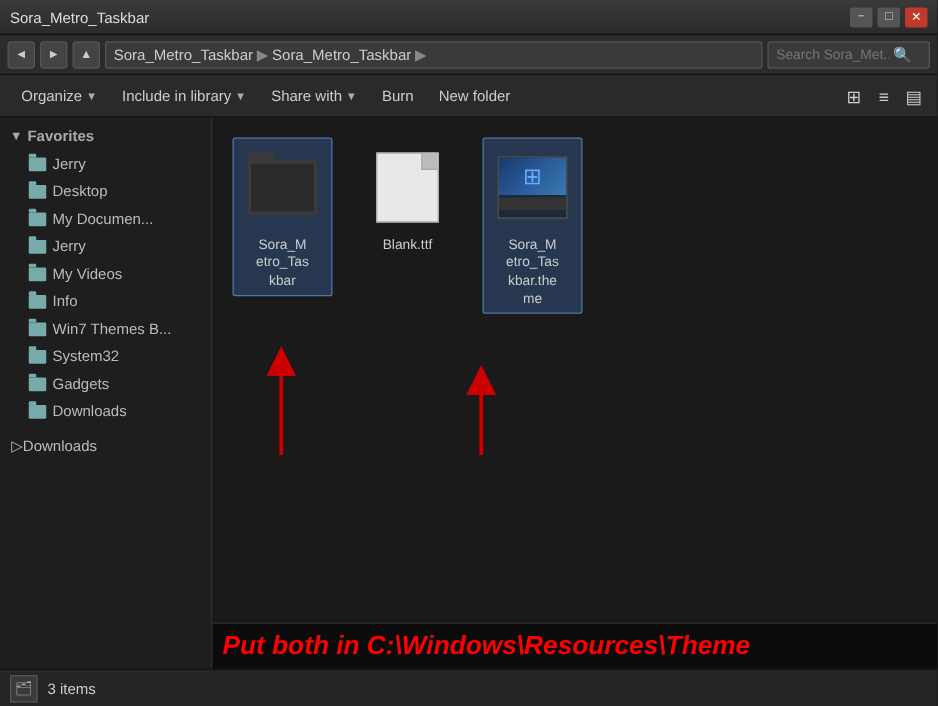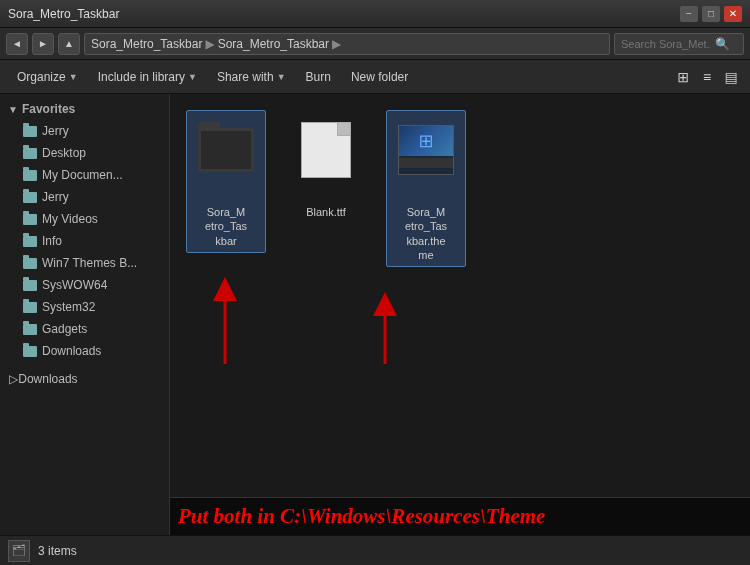--- a/index.html
+++ b/index.html
@@ -309,21 +309,21 @@
       position: absolute;
       top: 0;
       right: 0;
       width: 12px;
       height: 12px;
       background: #bbb;
       border-left: 1px solid #aaa;
       border-bottom: 1px solid #aaa;
     }
     .file-label {
-      margin-top: 20px;
+      margin-top: 4px;
       text-align: center;
       font-size: 11px;
       color: #ccc;
       word-break: break-word;
       line-height: 1.3;
     }
 
     
     svg.arrows {
       position: absolute;
@@ -418,24 +418,20 @@
     <div class="sidebar-item">
       <span class="folder-icon"></span>
       <span>Info</span>
     </div>
     <div class="sidebar-item">
       <span class="folder-icon"></span>
       <span>Win7 Themes B...</span>
     </div>
     <div class="sidebar-item">
       <span class="folder-icon"></span>
-      <span>SysWOW64</span>
-    </div>
-    <div class="sidebar-item">
-      <span class="folder-icon"></span>
       <span>System32</span>
     </div>
     <div class="sidebar-item">
       <span class="folder-icon"></span>
       <span>Gadgets</span>
     </div>
     <div class="sidebar-item">
       <span class="folder-icon"></span>
       <span>Downloads</span>
     </div>
@@ -484,21 +480,21 @@
           <polygon points="0 0, 8 4, 0 8" fill="#cc0000"></polygon>
         </marker>
       </defs>
 
       <line x1="55" y1="270" x2="55" y2="195" stroke="#cc0000" stroke-width="3" marker-end="url(#arrowhead)"></line>
 
       <line x1="215" y1="270" x2="215" y2="210" stroke="#cc0000" stroke-width="3" marker-end="url(#arrowhead)"></line>
     </svg>
 
     <div style="position:absolute; bottom:0; left:0; right:0; background:rgba(10,10,10,0.9); padding:6px 8px; border-top:1px solid #333;">
-      <span style="color:#ff0000; font-size:21px; font-weight:bold; font-style:italic; white-space:nowrap;font-family:Liberation Serif, serif;">Put both in C:\Windows\Resources\Theme</span>
+      <span style="color:#ff0000; font-size:21px; font-weight:bold; font-style:italic; white-space:nowrap;">Put both in C:\Windows\Resources\Theme</span>
     </div>
   </div>
 </div>
 
 <div style="height:30px; background:#252525; border-top:1px solid #111; display:flex; align-items:center; padding:0 8px; gap:8px;">
   <div style="width:22px; height:22px; background:#3a3a3a; border:1px solid #555; display:flex; align-items:center; justify-content:center; font-size:11px; color:#aaa;">🗂</div>
   <span>3 items</span>
 </div>
 
 </body></html>

